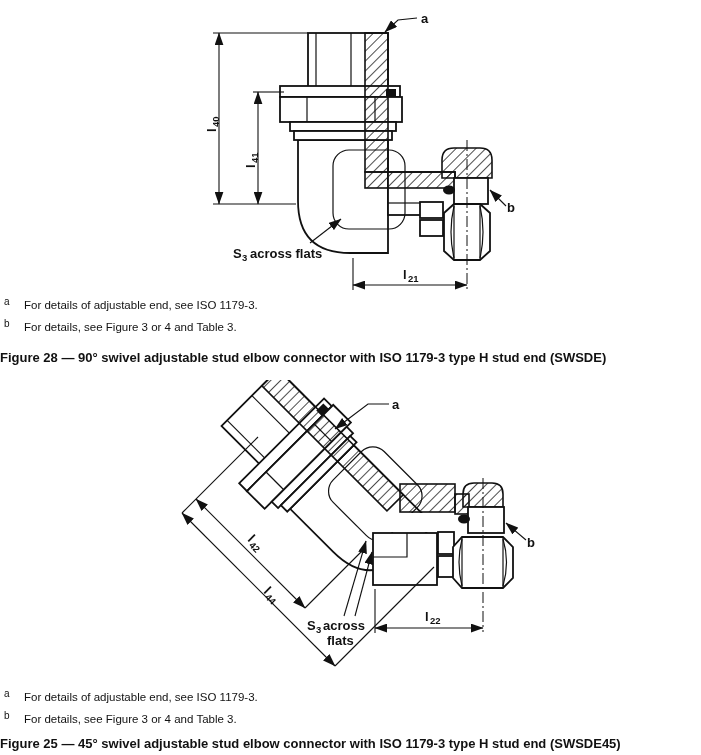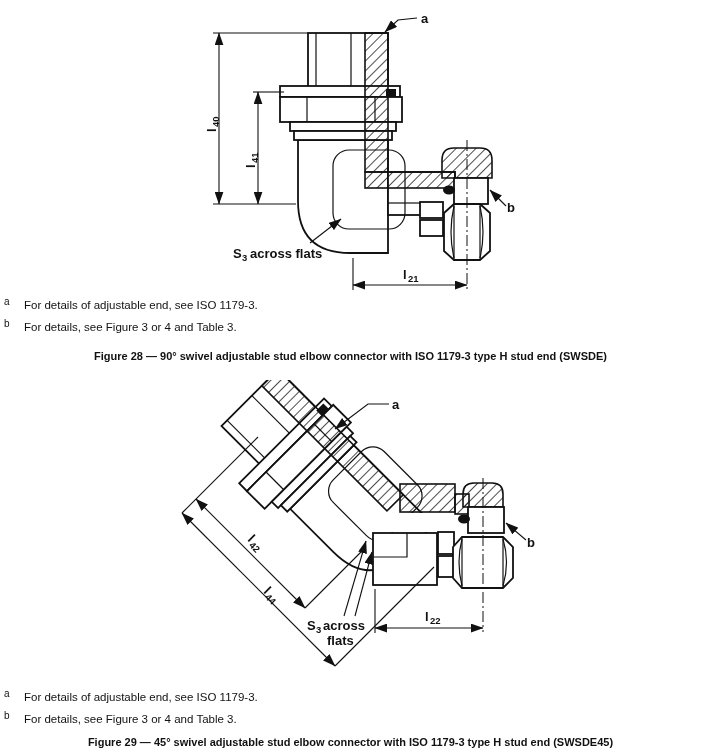--- a/index.html
+++ b/index.html
@@ -11,22 +11,22 @@
   .hat{fill:url(#hatch);stroke:#111;stroke-width:1.6;}
   .hatR{fill:url(#hatchR);stroke:#111;stroke-width:1.6;}
   .dim{fill:none;stroke:#111;stroke-width:1.1;}
   .cl{fill:none;stroke:#111;stroke-width:1;stroke-dasharray:11 3 2 3;}
   .blk{fill:#111;stroke:none;}
   .lbl{font:bold 13px "Liberation Sans",sans-serif;fill:#111;}
   .sub{font:bold 9.5px "Liberation Sans",sans-serif;fill:#111;}
   .fn-row{position:absolute;left:4px;width:660px;font-size:11.5px;color:#111;}
   .fn-marker{display:inline-block;font-size:10px;vertical-align:4px;width:20px;}
   .fn-text{font-size:11.5px;}
-  .caption{position:absolute;left:0;width:701px;text-align:center;
-           font-weight:bold;font-size:11px;color:#111;}
+  .caption{position:absolute;left:0;width:701px;
+           font-weight:bold;font-size:13px;color:#111;}
 </style>
 </head>
 <body>
 
 <div class="page">
 
   <svg width="701" height="296" viewBox="0 0 701 296" style="top:0">
     <defs>
       <pattern id="hatch" patternUnits="userSpaceOnUse" width="7" height="7" patternTransform="rotate(45)">
         <line x1="0" y1="0" x2="0" y2="7" stroke="#111" stroke-width="1.5"></line>
@@ -179,15 +179,15 @@
       <text class="lbl" x="327" y="645">flats</text>
     </g>
   </svg>
 
   <div class="fn-row" style="top:688px">
     <span class="fn-marker">a</span><span class="fn-text">For details of adjustable end, see ISO 1179-3.</span>
   </div>
   <div class="fn-row" style="top:710px">
     <span class="fn-marker">b</span><span class="fn-text">For details, see Figure 3 or 4 and Table 3.</span>
   </div>
-  <div class="caption" style="top:736px">Figure 29 — 45° swivel adjustable stud elbow connector with ISO 1179-3 type H stud end (SWSDE45)</div>
+  <div class="caption" style="top:736px">Figure 25 — 45° swivel adjustable stud elbow connector with ISO 1179-3 type H stud end (SWSDE45)</div>
 
 </div>
 
 </body></html>

